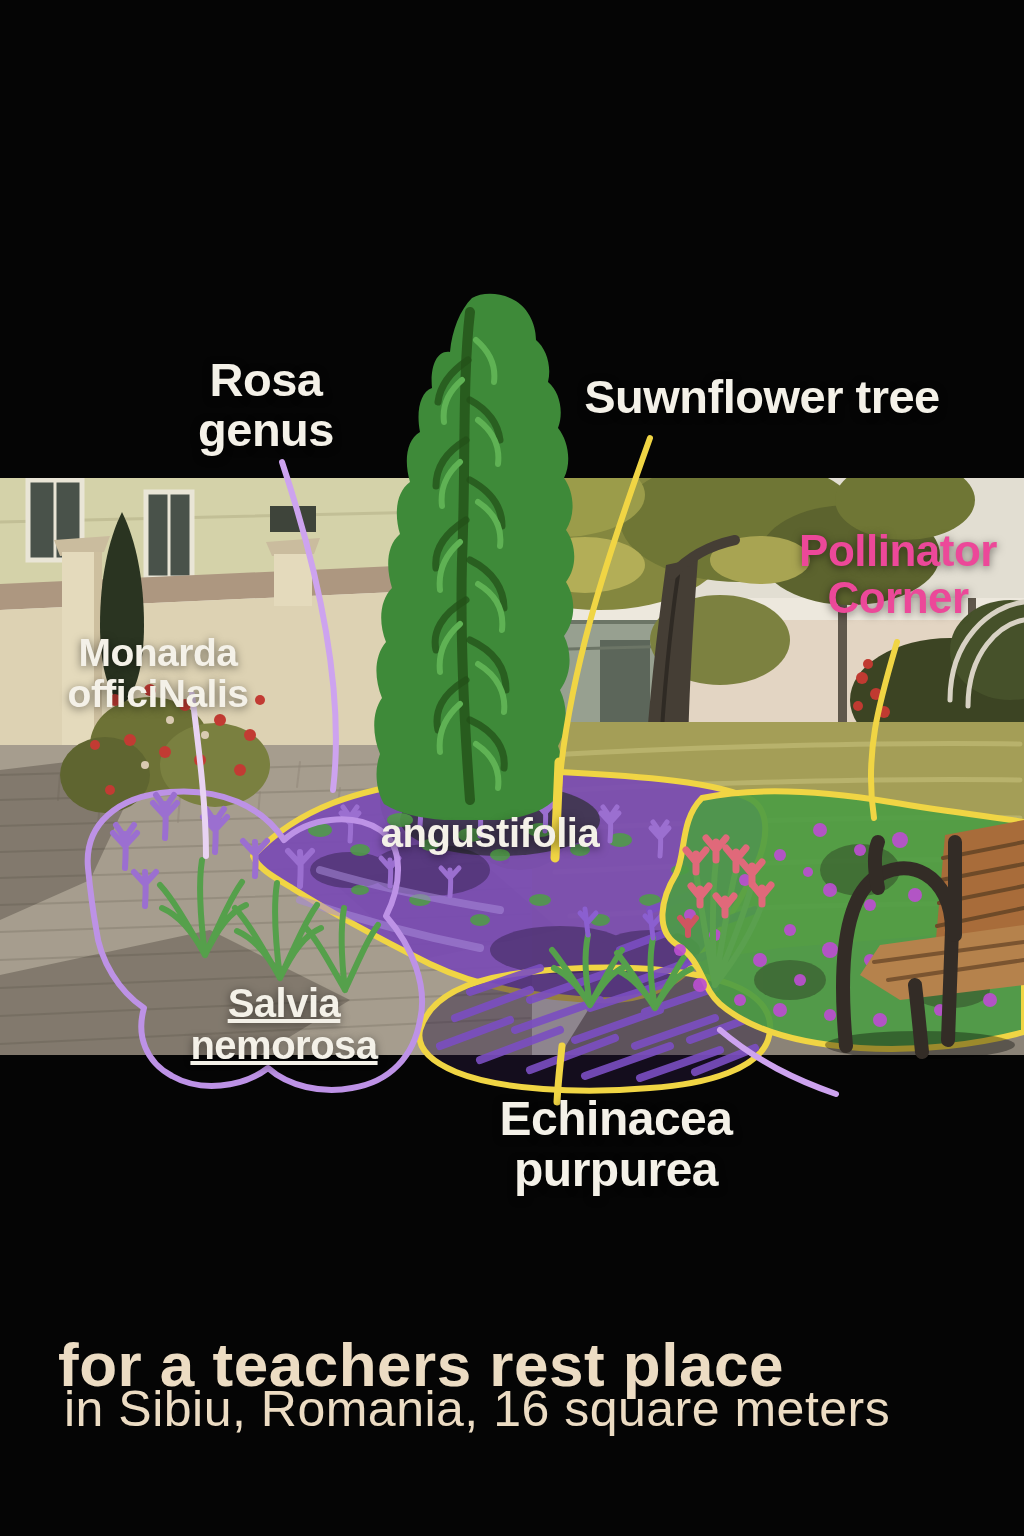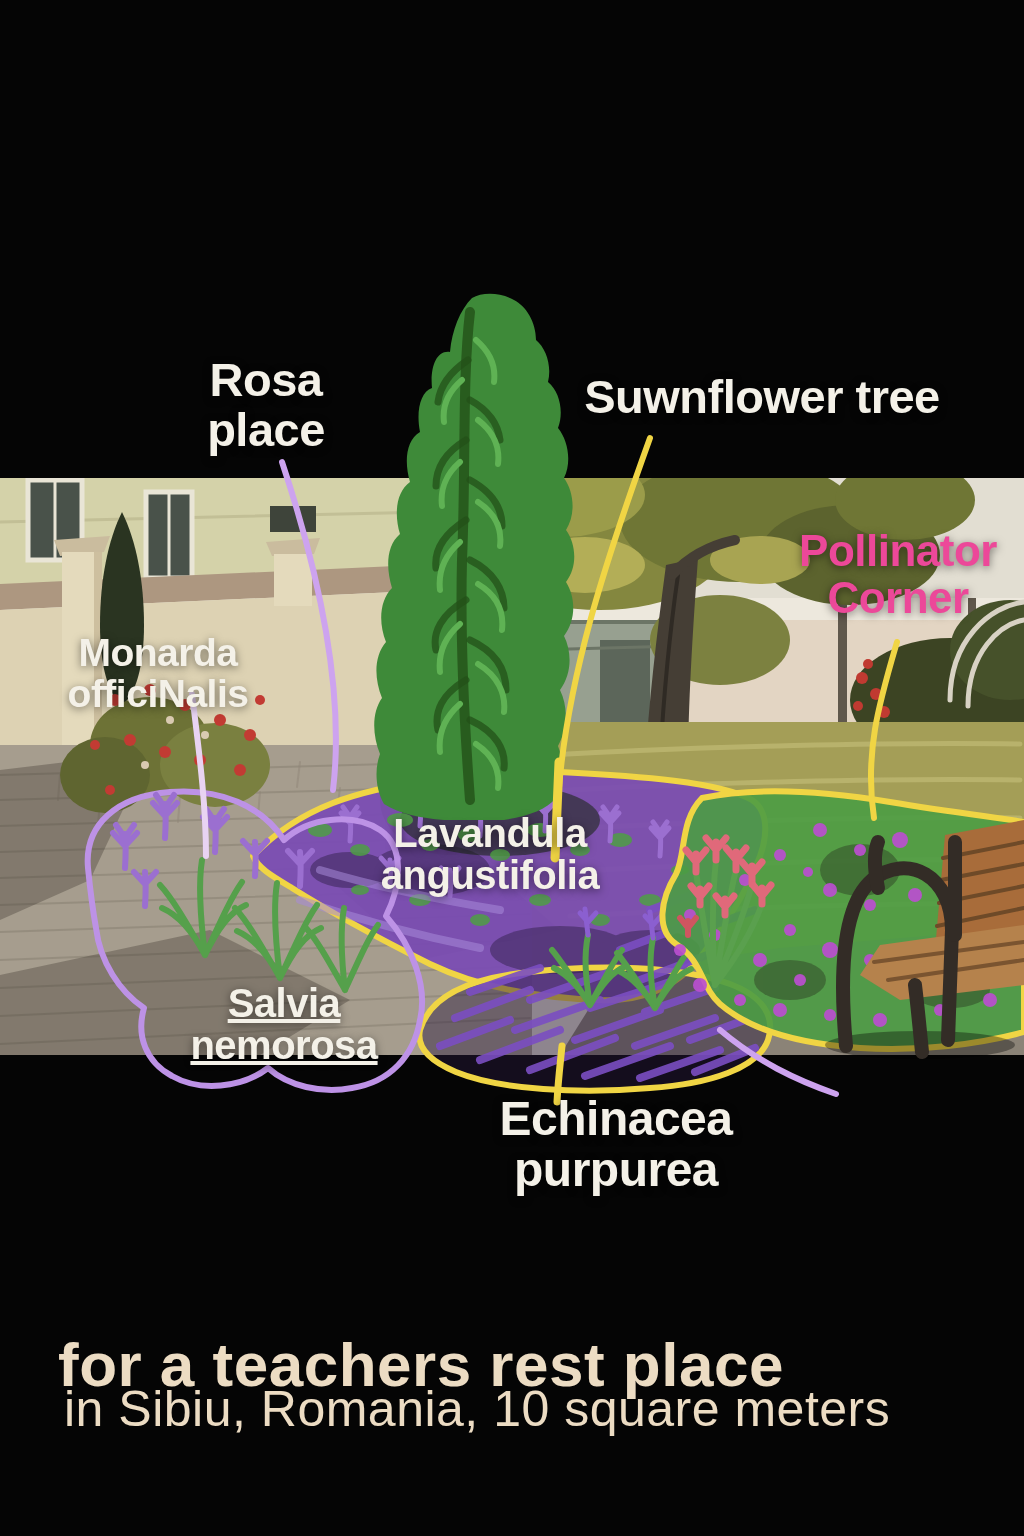--- a/index.html
+++ b/index.html
@@ -298,49 +298,48 @@
       <path d="M559,762 L555,858" stroke="#f0d544" stroke-width="9"></path>
       <path d="M897,642 C880,700 864,752 874,818" stroke="#f0d544" stroke-width="6"></path>
       <path d="M562,1046 C560,1066 558,1082 557,1102" stroke="#f0d544" stroke-width="7"></path>
       <path d="M720,1030 C758,1062 796,1080 836,1094" stroke="#cda3ef" stroke-width="6"></path>
     </g>
   </g>
 </svg>
 
   <div class="lbl lbl-rosa">
     <span class="line">Rosa</span>
-    <span class="line">place</span>
+    <span class="line">genus</span>
   </div>
 
   <div class="lbl lbl-sunflower">
     <span class="line">Suwnflower tree</span>
   </div>
 
   <div class="lbl lbl-pollinator">
     <span class="line">Pollinator</span>
     <span class="line">Corner</span>
   </div>
 
   <div class="lbl lbl-monarda">
     <span class="line">Monarda</span>
     <span class="line">officiNalis</span>
   </div>
 
   <div class="lbl lbl-lavandula">
-    <span class="line">Lavandula</span>
     <span class="line">angustifolia</span>
   </div>
 
   <div class="lbl lbl-salvia">
     <span class="line">Salvia</span>
     <span class="line">nemorosa</span>
   </div>
 
   <div class="lbl lbl-echinacea">
     <span class="line">Echinacea</span>
     <span class="line">purpurea</span>
   </div>
 
 
   <div class="cap cap-2">for a teachers rest place</div>
-  <div class="cap cap-3">in Sibiu, Romania, 10 square meters</div>
+  <div class="cap cap-3">in Sibiu, Romania, 16 square meters</div>
 
 </div>
 
 </body></html>

